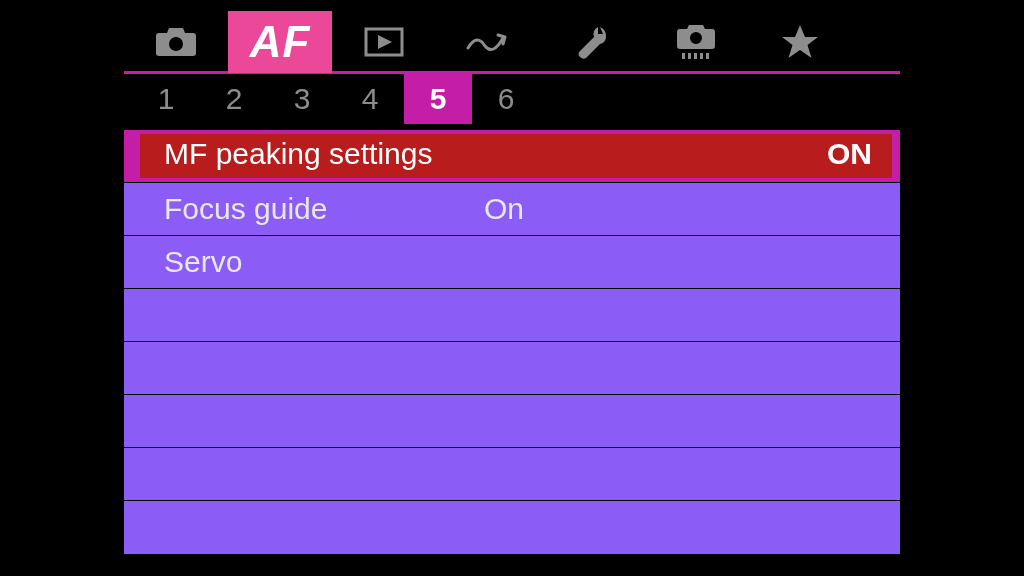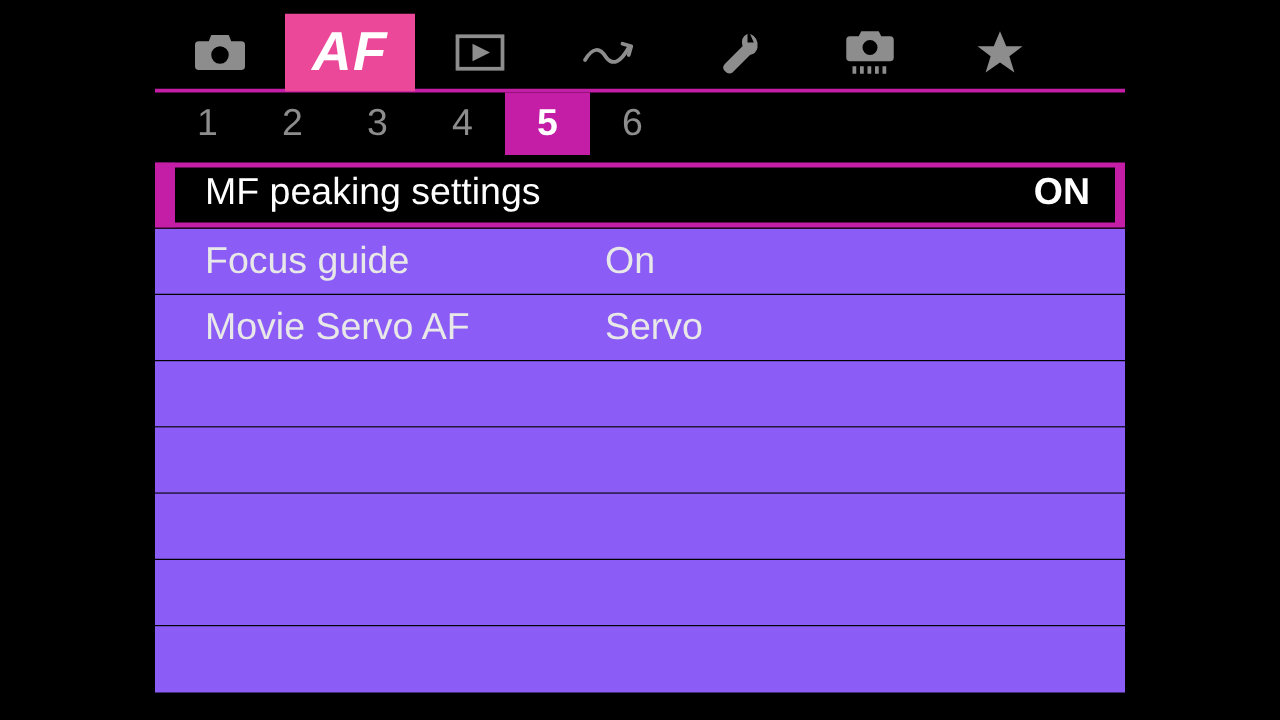--- a/index.html
+++ b/index.html
@@ -101,21 +101,21 @@
       width: 16px;
       height: 100%;
       background: #c41da6;
     }
     .menu-row.selected .inner {
       position: absolute;
       left: 16px;
       right: 8px;
       top: 4px;
       bottom: 4px;
-      background: #000000;
+      background: #b91c1c;
       display: flex;
       align-items: center;
       padding: 0 20px 4px 24px;
     }
     .menu-row.selected .label { color: #fff; font-weight: 500; }
     .menu-row.selected .value { color: #fff; font-weight: bold; text-align: right; font-size: 30px; }
   </style>
 </head>
 <body>
 
@@ -193,21 +193,20 @@
       <div class="inner">
         <span class="label">MF peaking settings</span>
         <span class="value">ON</span>
       </div>
     </div>
     <div class="menu-row">
       <span class="label">Focus guide</span>
       <span class="value">On</span>
     </div>
     <div class="menu-row">
-      <span class="label">Movie Servo AF</span>
       <span class="value">Servo</span>
     </div>
     <div class="menu-row">
       <span class="label"></span>
       <span class="value"></span>
     </div>
     <div class="menu-row">
       <span class="label"></span>
       <span class="value"></span>
     </div>

